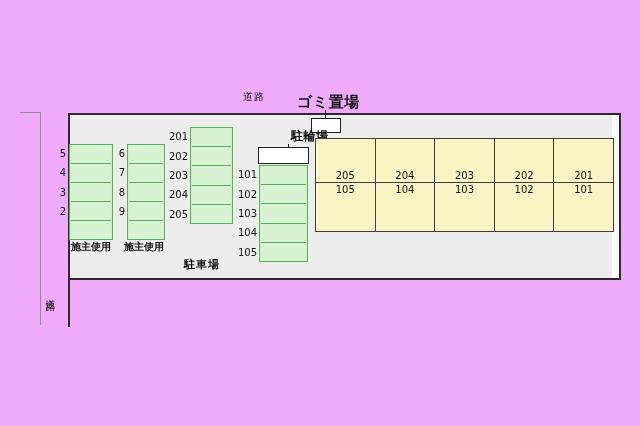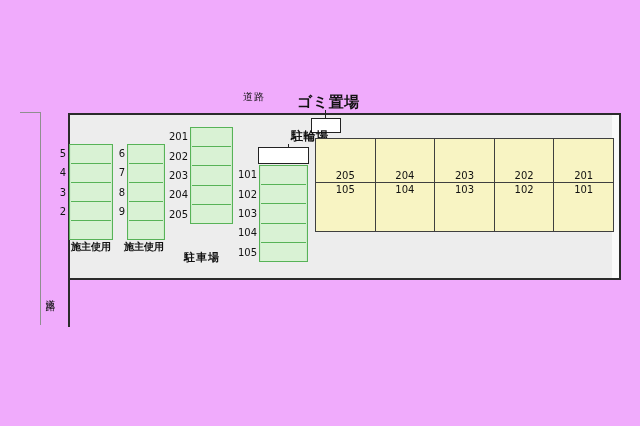--- a/index.html
+++ b/index.html
@@ -14,21 +14,21 @@
 
   
   .road-h{position:absolute;left:20px;top:112px;width:21px;height:1px;background:#8f8f8f;}
   .road-v{position:absolute;left:40px;top:112px;width:1px;height:213px;background:#8f8f8f;}
 
   
   .lbl{position:absolute;white-space:nowrap;line-height:1.1;}
   .road-top{left:243px;top:91px;font-size:10px;letter-spacing:1px;}
   .garbage-lbl{left:297px;top:94px;font-size:15px;font-weight:bold;letter-spacing:0.5px;}
   .bicycle-lbl{left:259px;top:130px;font-size:12px;font-weight:bold;letter-spacing:0.5px;padding-left:32px;}
-  .parkinglot-lbl{left:184px;top:252px;font-size:11px;font-weight:bold;letter-spacing:1px;}
+  .parkinglot-lbl{left:184px;top:259px;font-size:11px;font-weight:bold;letter-spacing:1px;}
   .owner1{left:71px;top:241px;font-size:10px;font-weight:bold;}
   .owner2{left:124px;top:241px;font-size:10px;font-weight:bold;}
   .road-left{left:45px;top:291px;font-size:10px;writing-mode:vertical-rl;letter-spacing:2px;}
 
   
   .ptr{position:absolute;width:1px;background:#222;}
   .ptr-garbage{left:325px;top:110px;height:17px;}
   .ptr-bicycle{left:288px;top:144px;height:15px;}
 
   

